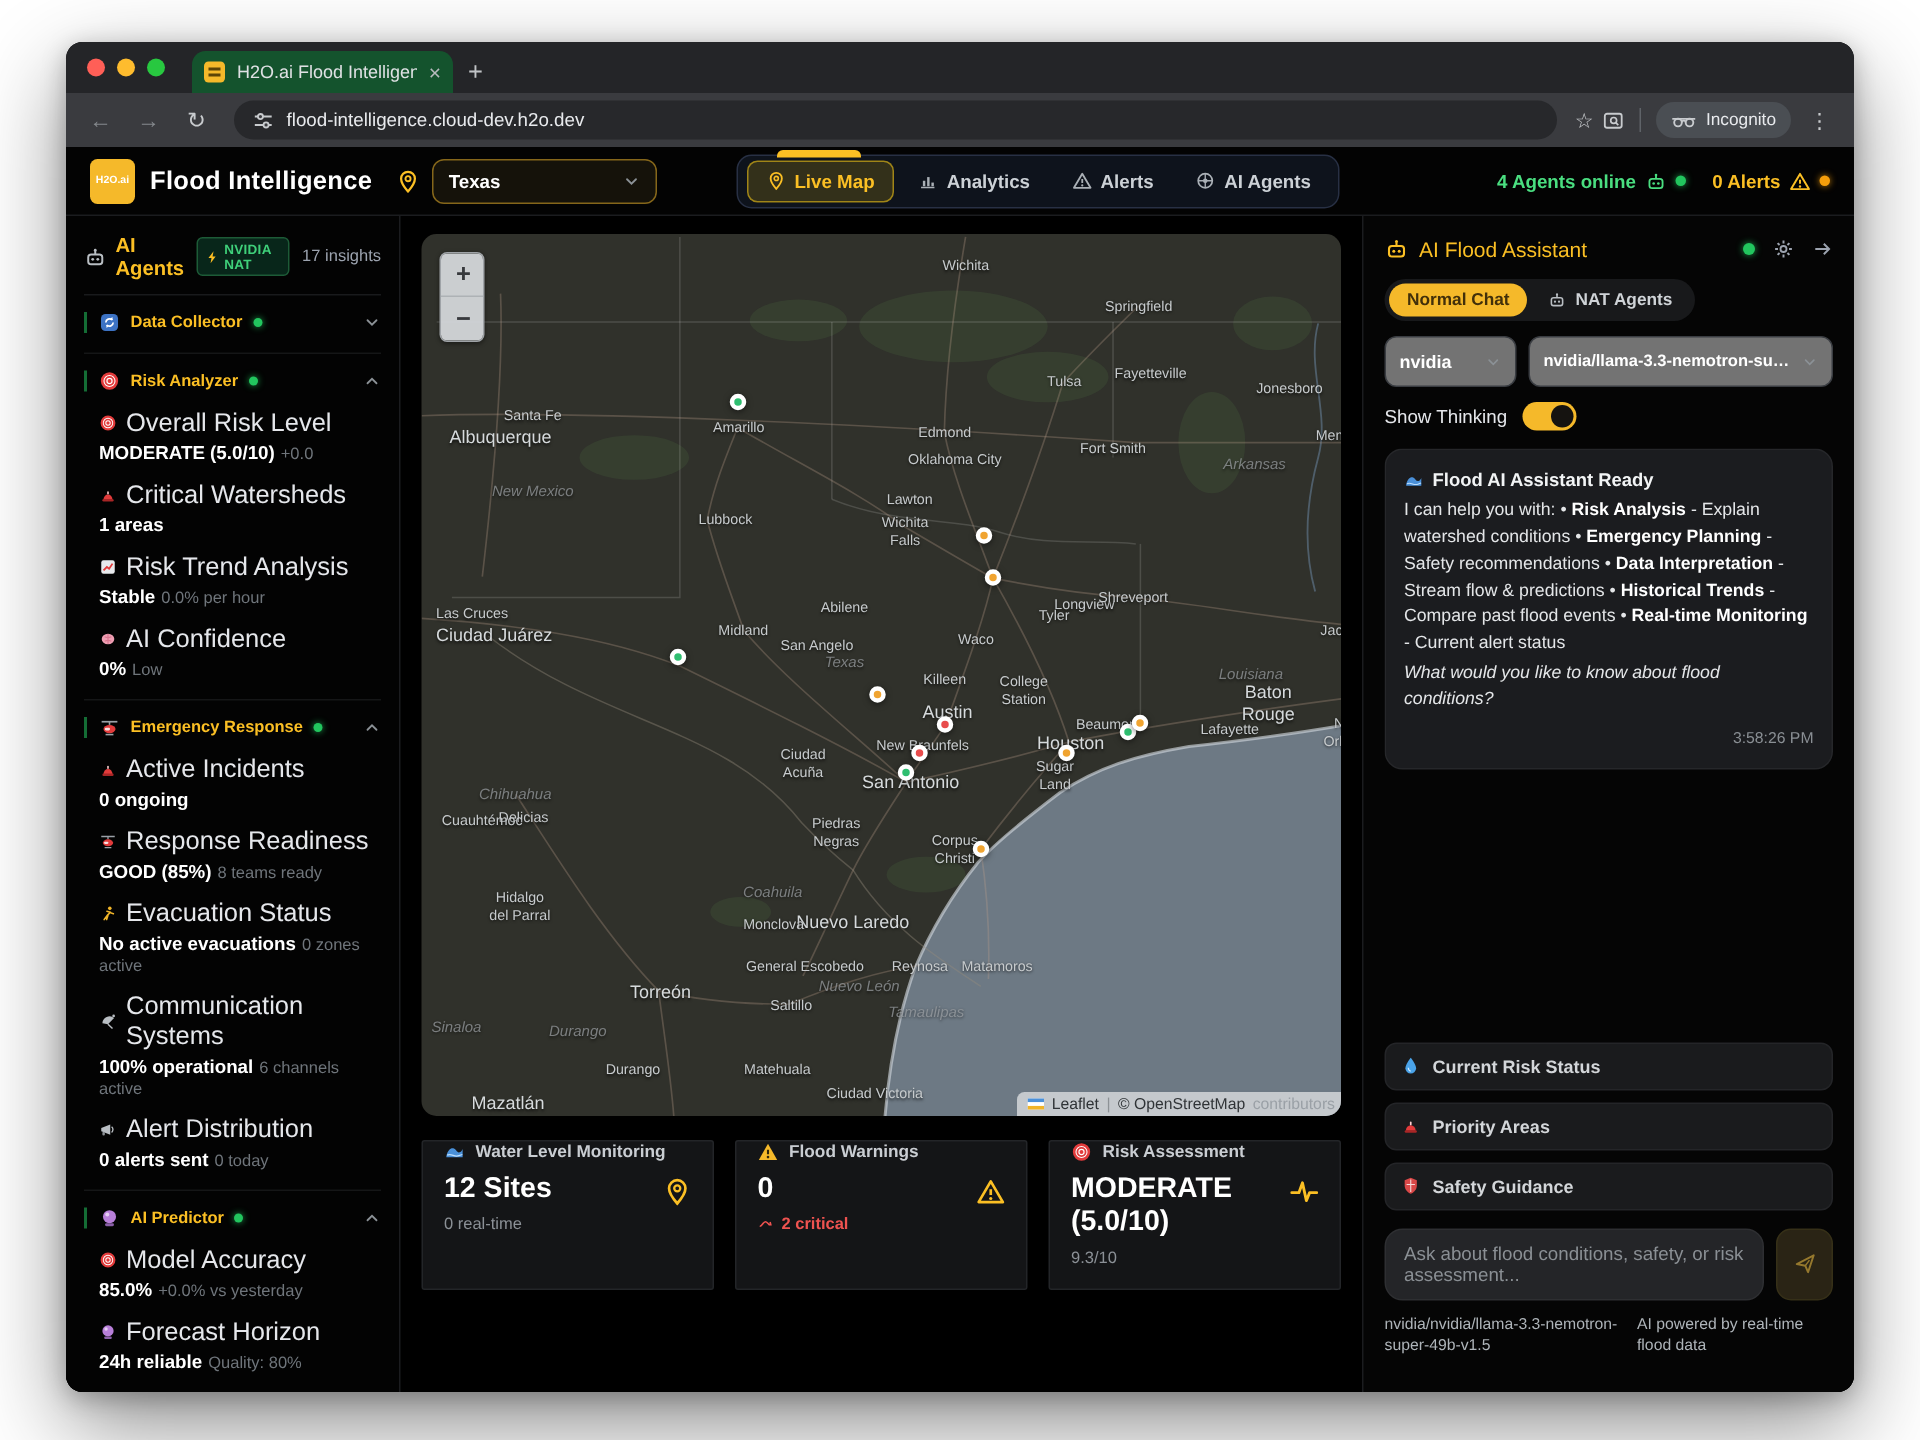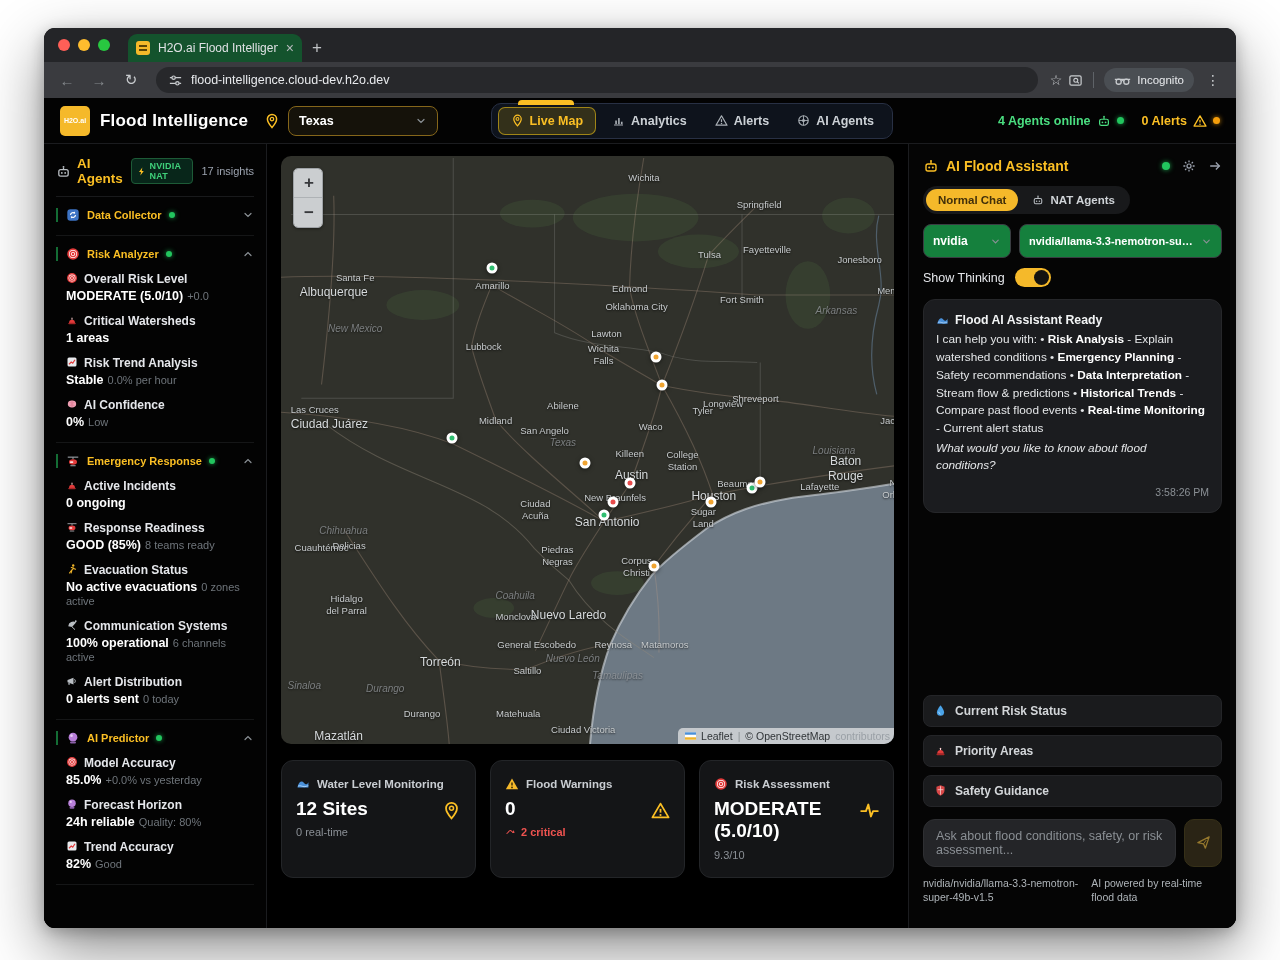--- a/index.html
+++ b/index.html
@@ -57,62 +57,62 @@
   .sb-title{color:var(--yellow-soft);font-weight:700;font-size:13.5px}
   .nat{display:flex;align-items:center;gap:3px;background:#08261a;border:1px solid #1d5b37;border-radius:4px;padding:2px 5px;color:#3fd07a;font-size:9px;font-weight:800;letter-spacing:.2px}
   .nat .lic{display:inline-flex;width:9px;height:9px}
   .sb-ins{color:#9ca3af;font-size:11px;margin-left:2px;white-space:nowrap}
   .section{border-bottom:1px solid #151617;padding:11px 0 13px 0}
   .sec-row{display:flex;align-items:center;gap:7px;border-left:2px solid rgba(34,197,94,.55);padding-left:8px}
   .sec-ic{display:inline-flex;width:14px;height:14px}
   .sec-name{color:var(--yellow-soft);font-weight:700;font-size:11px}
   .sec-chev{margin-left:auto;display:inline-flex;width:12px;height:12px;color:#8b9196}
   .item{margin:11px 0 0 10px}
-  .item .lrow{display:flex;align-items:flex-start;gap:6px;color:#e5e7eb;font-weight:700;font-size:12px}
+  .item .lrow{display:flex;align-items:center;gap:6px;color:#e5e7eb;font-weight:400;font-size:17px}
   .item .iic{display:inline-flex;width:12px;height:12px;flex:none}
   .item .vrow{margin-top:3px;font-size:12.5px;color:#fff;font-weight:700}
   .item .vrow .sub{color:#6f757b;font-weight:400;font-size:11px;margin-left:4px}
   
   .center{flex:1;min-width:0;padding:12px 14px;display:flex;flex-direction:column}
   .map{position:relative;height:588px;border-radius:10px;background:#30312b;overflow:hidden;flex:none}
   .map svg.base{position:absolute;inset:0;width:100%;height:100%}
   .mlabel{position:absolute;transform:translate(-50%,-50%);color:#c7cbcd;font-size:9.5px;white-space:pre-line;text-align:center;text-shadow:0 1px 2px rgba(0,0,0,.7);line-height:1.25}
   .mlabel.lg{font-size:12px;color:#d6dadc}
   .mlabel.st{font-style:italic;color:#94989c;opacity:.75;font-size:10px}
   .marker{position:absolute;width:11px;height:11px;border-radius:50%;border:3px solid #fff;transform:translate(-50%,-50%);box-shadow:0 1px 4px rgba(0,0,0,.5)}
   .zoomctl{position:absolute;left:12px;top:12px;width:30px;border-radius:5px;overflow:hidden;border:1px solid #9fa3a7;box-shadow:0 1px 3px rgba(0,0,0,.4)}
   .zbtn{width:30px;height:29px;background:rgba(212,216,219,.94);color:#37393c;font-size:17px;font-weight:700;display:flex;align-items:center;justify-content:center}
   .zbtn:first-child{border-bottom:1px solid #aeb2b5}
   .attrib{position:absolute;right:0;bottom:0;background:rgba(206,209,213,.9);border-top-left-radius:5px;display:flex;align-items:center;gap:5px;padding:2px 4px 2px 7px;font-size:10.5px;color:#303437;white-space:nowrap}
   .attrib .faded{color:#9aa0a6}
   .attrib .fl{display:inline-flex;width:11px;height:8px}
   
   .cards{display:flex;gap:14px;margin-top:16px}
-  .card{flex:1;background:#141517;border:1px solid #232528;border-radius:12px;padding:16px 14px;min-height:100px}
+  .card{flex:1;background:#141517;border:1px solid #232528;border-radius:2px;padding:0 14px;min-height:100px}
   .card .trow{display:flex;align-items:center;gap:7px;color:#c9cdd2;font-size:11.5px;font-weight:600}
   .card .cic{display:inline-flex;width:14px;height:14px}
   .card .vwrap{display:flex;align-items:flex-start;justify-content:space-between;margin-top:7px}
   .card .val{color:#fff;font-weight:800;font-size:19px;line-height:1.18;max-width:130px}
   .card .ricon{display:inline-flex;width:19px;height:19px;color:var(--yellow-soft);margin-top:3px}
   .card .sub{margin-top:6px;color:#8b9096;font-size:11px}
   .card .sub.crit{color:#ef5350;display:flex;align-items:center;gap:4px;font-weight:600}
   .card .tic{display:inline-flex;width:12px;height:12px}
   
   .chatpanel{width:328px;flex:none;background:#050505;border-left:1px solid #1b1c1f;padding:14px 14px 24px 14px;display:flex;flex-direction:column;min-height:0}
   .cp-head{display:flex;align-items:center;gap:7px}
   .cp-head .ric{display:inline-flex;width:16px;height:16px;color:var(--yellow-soft)}
-  .cp-title{color:var(--yellow-soft);font-weight:700;font-size:14px}
+  .cp-title{color:var(--yellow-soft);font-weight:400;font-size:14px}
   .cp-acts{margin-left:auto;display:flex;align-items:center;gap:12px}
   .cp-acts .aic{display:inline-flex;width:14px;height:14px;color:#9ca3af}
   .chattabs{margin-top:12px;display:inline-flex;align-self:flex-start;background:#18191b;border-radius:16px;padding:3px;gap:2px;align-items:center}
   .ctab{display:flex;align-items:center;gap:6px;font-size:11.5px;font-weight:700;padding:5px 12px;border-radius:13px;color:#cfd3d7}
   .ctab.active{background:var(--yellow);color:#42300a}
   .ctab .ric{display:inline-flex;width:12px;height:12px;color:#b9bec3}
   .selrow{display:flex;gap:8px;margin-top:10px}
-  .sel{height:34px;border:1px solid #3a3d42;border-radius:8px;background:#15803d;display:flex;align-items:center;gap:6px;padding:0 9px;color:#fff;font-weight:600}
+  .sel{height:34px;border:1px solid #3a3d42;border-radius:8px;background:#737373;display:flex;align-items:center;gap:6px;padding:0 9px;color:#fff;font-weight:600}
   .sel.prov{width:88px;font-size:12px}
   .sel.model{flex:1;font-size:11px;min-width:0}
   .sel .mtxt{white-space:nowrap;overflow:hidden;text-overflow:ellipsis}
   .sel .chev{margin-left:auto;display:inline-flex;width:11px;height:11px;color:#8b9196;flex:none}
   .thinkrow{display:flex;align-items:center;gap:10px;margin-top:10px;color:#e5e7eb;font-size:12.5px}
   .switch{width:36px;height:19px;border-radius:10px;background:var(--yellow);position:relative;flex:none}
   .switch::after{content:"";position:absolute;right:2px;top:2px;width:15px;height:15px;border-radius:50%;background:#151310}
   .chatscroll{flex:1;margin-top:12px;min-height:0;overflow:hidden}
   .msg{background:#1b1c1f;border:1px solid #26272a;border-radius:12px;padding:11px 12px;color:#e4e6e8;font-size:11.8px;line-height:1.5}
   .msg .mtitle{display:flex;align-items:center;gap:6px;font-weight:700;font-size:12.3px;color:#f2f4f5;margin-bottom:2px}

